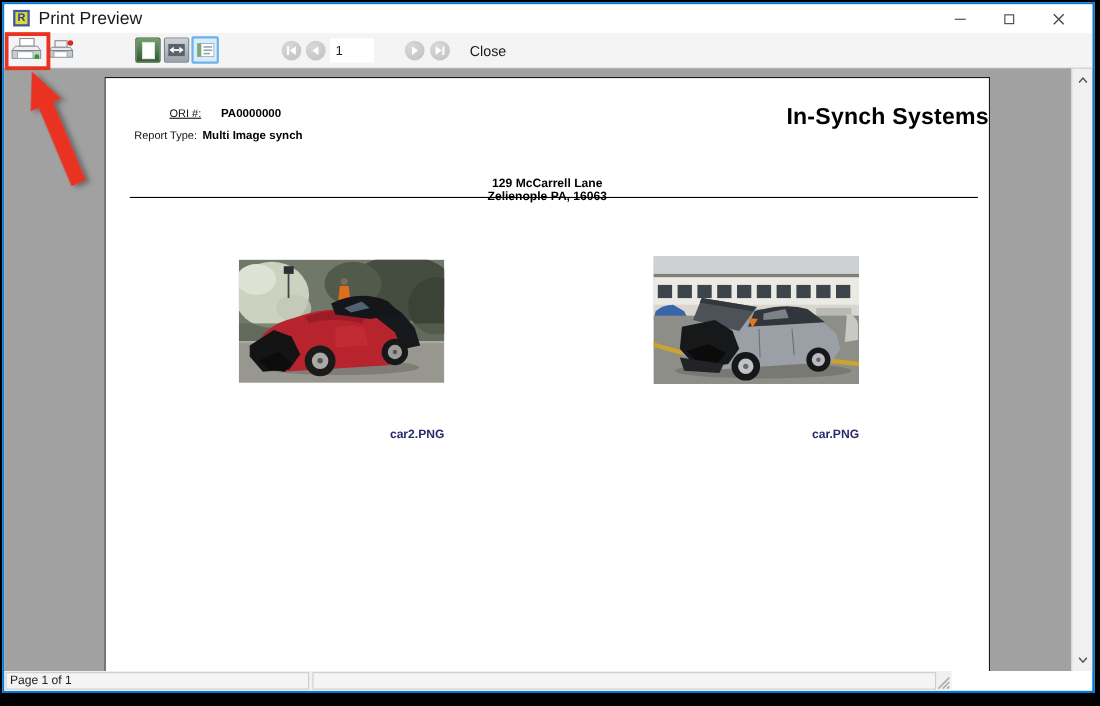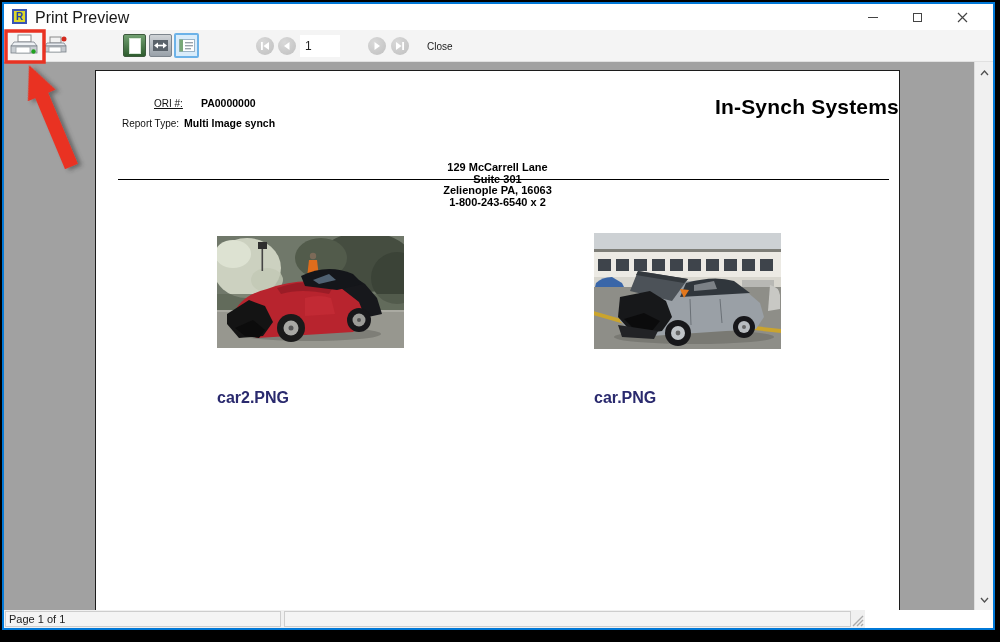--- a/index.html
+++ b/index.html
@@ -37,21 +37,21 @@
   .zoom-label { position:absolute; left:211px; top:0; height:32px; line-height:33px; font-size:16px; color:#222;
                 background:#fff; padding:0 6px 0 4px; height:26px; top:3px; line-height:26px;margin-top:42px; }
   .navbtn { position:absolute; top:7px; width:18px; height:18px; border-radius:50%;
             background:radial-gradient(circle at 35% 30%, #d9d9d9, #bfbfbf); border:none; padding:0;
             display:flex; align-items:center; justify-content:center; cursor:default; }
   .nav-first { left:252px; } .nav-prev { left:274px; }
   .nav-next  { left:364px; } .nav-last { left:387px; }
   .page-field { position:absolute; left:296px; top:5px; width:40px; height:22px; background:#fff;
                 border:none; font-size:12px; font-family:"Liberation Sans",sans-serif; padding-left:5px; color:#222; }
   .close-btn { position:absolute; left:413px; top:3px; height:26px; background:transparent; border:none;
-               font-size:10px; color:#1a1a1a; padding:0 10px; cursor:pointer; font-family:"Liberation Sans",sans-serif; }
+               font-size:13px; color:#1a1a1a; padding:0 10px; cursor:pointer; font-family:"Liberation Sans",sans-serif; }
 
   
   .preview { position:absolute; left:0; top:58px; width:989px; height:548px; background:#a1a1a1; overflow:hidden; }
   .vscroll { position:absolute; right:0; top:0; width:19px; height:548px; background:#f0f0f0; border-left:1px solid #dedede; }
   .scroll-arrow { position:absolute; left:0; width:19px; height:17px; display:flex; align-items:center; justify-content:center; }
   .scroll-arrow.up { top:2px; } .scroll-arrow.down { bottom:2px; }
 
   
   .page { position:absolute; left:91px; top:8px; width:805px; height:600px; background:#fff;
           border:1px solid #1c1c1c; color:#000; }
@@ -63,22 +63,22 @@
   .rtype-value { font-size:10.5px; font-weight:bold; color:#000; }
   .company { position:absolute; left:0; top:24px; width:100%; text-align:right;
              font-size:21px; font-weight:bold; color:#000; letter-spacing:0.2px; }
   .addr { position:absolute; left:0; top:55px; width:100%; text-align:center;
           font-size:11px; font-weight:bold; line-height:11.6px; color:#000;margin-top:36px; }
   .addr div { height:11.6px; }
   .header-rule { position:absolute; left:22px; top:108px; width:771px; border-top:1.5px solid #000; }
   .figure { position:absolute; width:187px; overflow:hidden; }
   .fig1 { left:121px; top:165px; height:112px; }
   .fig2 { left:498px; top:162px; height:116px; }
-  .caption { position:absolute; top:318px; width:187px; text-align:left;
-             font-size:16px; font-weight:bold; color:#2a2a6e; }
+  .caption { position:absolute; top:318px; width:187px; text-align:right;
+             font-size:11px; font-weight:bold; color:#2a2a6e; }
   .cap1 { left:121px; } .cap2 { left:498px; }
 
   
   .statusbar { position:absolute; left:0; top:606px; width:861px; height:18px; background:#f0f0f0; }
   .status-panel { position:absolute; top:1px; height:16px; background:#f4f4f4; border:1px solid #cdcdcd; }
   .sp-left  { left:1px; width:276px; font-size:11px; color:#222; line-height:15px; padding-left:3px; }
   .sp-right { left:280px; right:14px; }
   .grip { position:absolute; right:1px; bottom:1px; width:13px; height:13px; }
 
   
@@ -190,23 +190,21 @@
           <span class="ori-value">PA0000000</span>
         </div>
         <div class="rtype-row">
           <span class="rtype-label">Report Type:</span>
           <span class="rtype-value">Multi Image synch</span>
         </div>
 
         <div class="company">In-Synch Systems</div>
         <div class="addr">
           <div>129 McCarrell Lane</div>
-          <div>Suite 301</div>
           <div>Zelienople PA, 16063</div>
-          <div>1-800-243-6540 x 2</div>
         </div>
         <div class="header-rule"></div>
 
         <div class="figure fig1">
           <svg width="187" height="112" viewBox="0 0 187 112">
             <rect width="187" height="112" fill="#8f948b"></rect>
             <rect width="187" height="74" fill="#70786a"></rect>
             <ellipse cx="30" cy="32" rx="34" ry="30" fill="#ccd1c0"></ellipse>
             <ellipse cx="16" cy="18" rx="18" ry="14" fill="#dde2d2"></ellipse>
             <ellipse cx="50" cy="44" rx="16" ry="12" fill="#c2c8b4" opacity="0.8"></ellipse>

